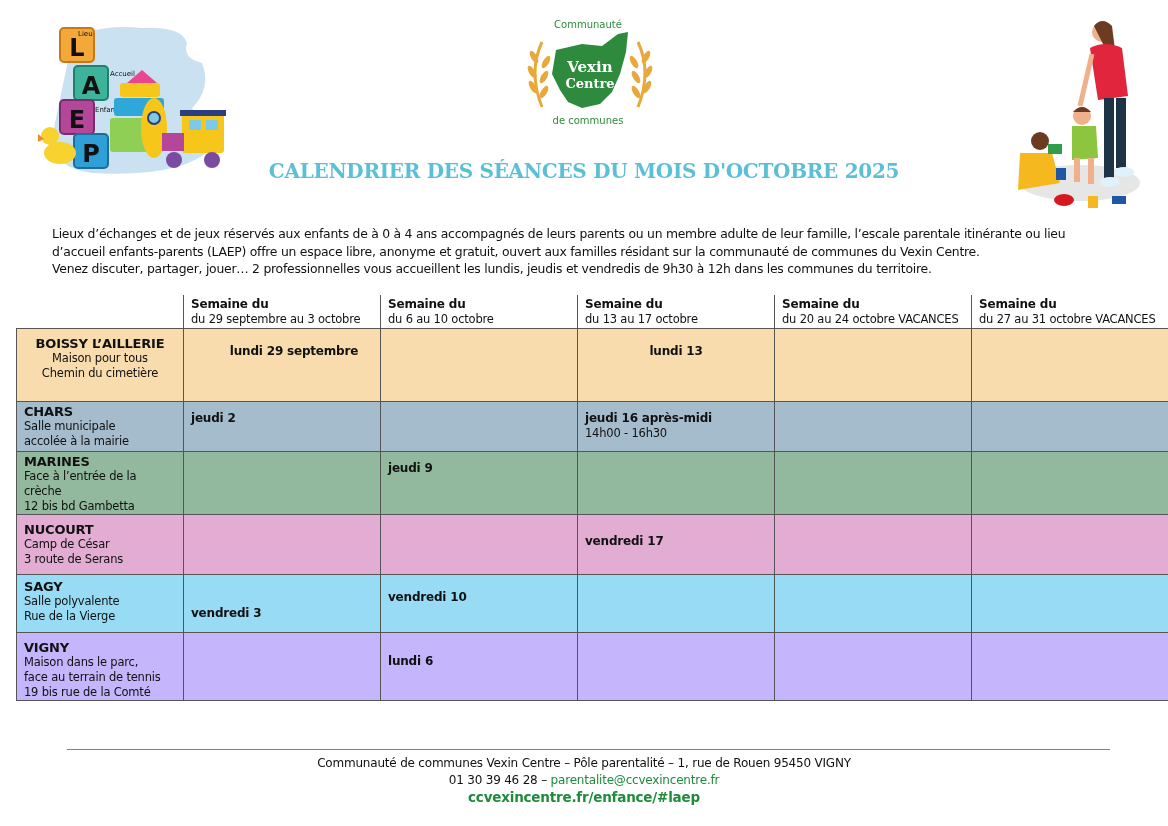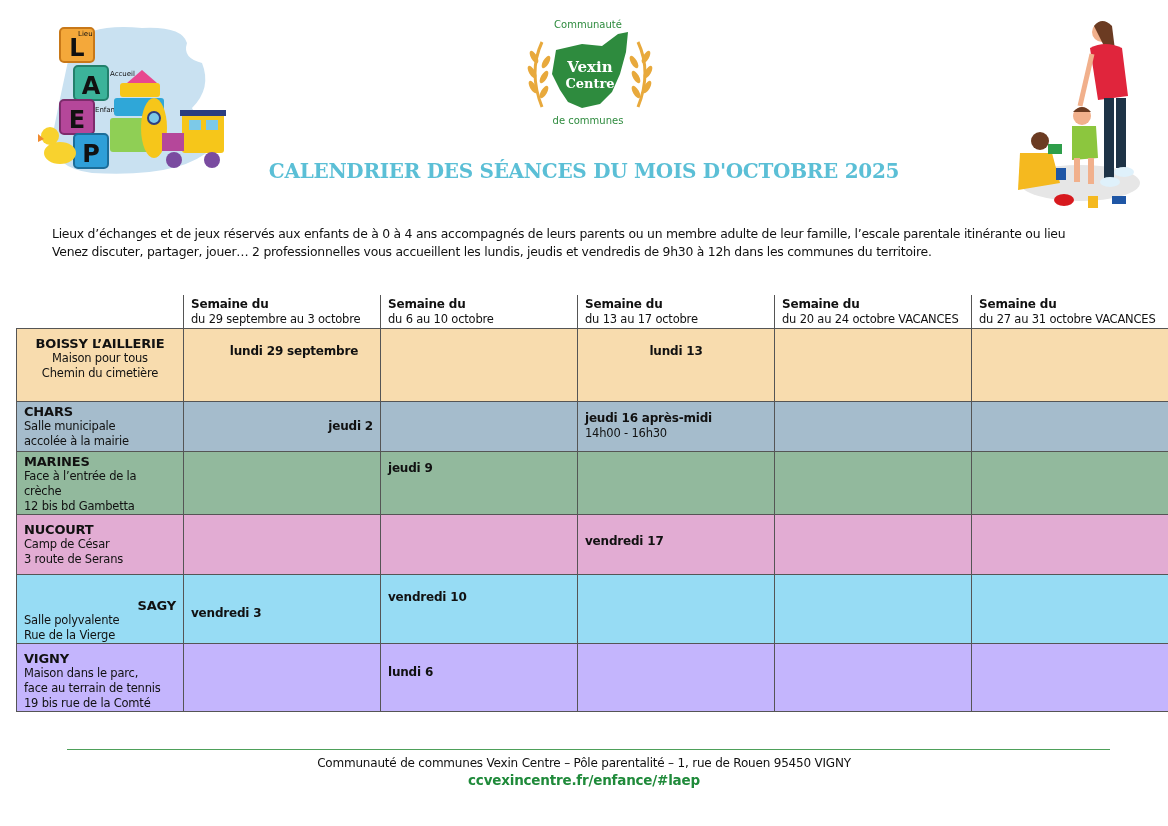--- a/index.html
+++ b/index.html
@@ -115,20 +115,21 @@
   <rect x="78" y="178" width="10" height="12" fill="#f5b91f"></rect>
   <rect x="102" y="178" width="14" height="8" fill="#1f56a5"></rect>
 </svg>
 
 <div class="title">
   <div>CALENDRIER DES SÉANCES DU MOIS D'OCTOBRE 2025</div>
 </div>
 
 <div class="intro">
   <div>Lieux d’échanges et de jeux réservés aux enfants de à 0 à 4 ans accompagnés de leurs parents ou un membre adulte de leur famille, l’escale parentale itinérante ou lieu</div>
+  <div>d’accueil enfants-parents (LAEP) offre un espace libre, anonyme et gratuit, ouvert aux familles résidant sur la communauté de communes du Vexin Centre.</div>
   <div>Venez discuter, partager, jouer… 2 professionnelles vous accueillent les lundis, jeudis et vendredis de 9h30 à 12h dans les communes du territoire.</div>
 </div>
 
 <table class="sched">
   <colgroup>
     <col style="width:167px">
     <col style="width:197px">
     <col style="width:197px">
     <col style="width:197px">
     <col style="width:197px">
@@ -187,21 +188,21 @@
           <span class="cell-sub"></span>
         </td>
       </tr>
       <tr style="background: rgb(165, 188, 204); height: 50px;">
         <td>
           <span class="loc-name" style="padding-top: 2px;">CHARS</span>
           <span class="loc-line">Salle municipale</span>
           <span class="loc-line">accolée à la mairie</span>
         </td>
         <td>
-          <span class="cell-date" style="padding-top: 16px; text-align: right;">jeudi 2</span>
+          <span class="cell-date" style="padding-top: 8px;">jeudi 2</span>
           <span class="cell-sub"></span>
         </td>
         <td>
           <span class="cell-date" style="padding-top: 8px;"></span>
           <span class="cell-sub"></span>
         </td>
         <td>
           <span class="cell-date" style="padding-top: 8px;">jeudi 16 après-midi</span>
           <span class="cell-sub">14h00 - 16h30</span>
         </td>
@@ -263,21 +264,21 @@
           <span class="cell-date" style="padding-top: 18px;"></span>
           <span class="cell-sub"></span>
         </td>
         <td>
           <span class="cell-date" style="padding-top: 18px;"></span>
           <span class="cell-sub"></span>
         </td>
       </tr>
       <tr style="background: rgb(151, 220, 244); height: 58px;">
         <td>
-          <span class="loc-name" style="padding-top: 23px; text-align: right;">SAGY</span>
+          <span class="loc-name" style="padding-top: 4px;">SAGY</span>
           <span class="loc-line">Salle polyvalente</span>
           <span class="loc-line">Rue de la Vierge</span>
         </td>
         <td>
           <span class="cell-date" style="padding-top: 30px;">vendredi 3</span>
           <span class="cell-sub"></span>
         </td>
         <td>
           <span class="cell-date" style="padding-top: 14px;">vendredi 10</span>
           <span class="cell-sub"></span>
@@ -322,14 +323,18 @@
           <span class="cell-date" style="padding-top: 20px;"></span>
           <span class="cell-sub"></span>
         </td>
       </tr>
     </tbody>
 </table>
 
 <div class="footer-rule"></div>
 <div class="footer">
   <div>Communauté de communes Vexin Centre – Pôle parentalité – 1, rue de Rouen 95450 VIGNY</div>
+  <div>
+    <span>01 30 39 46 28 –</span>
+    <a>parentalite@ccvexincentre.fr</a>
+  </div>
   <div><a class="web">ccvexincentre.fr/enfance/#laep</a></div>
 </div>
 
 </body></html>

